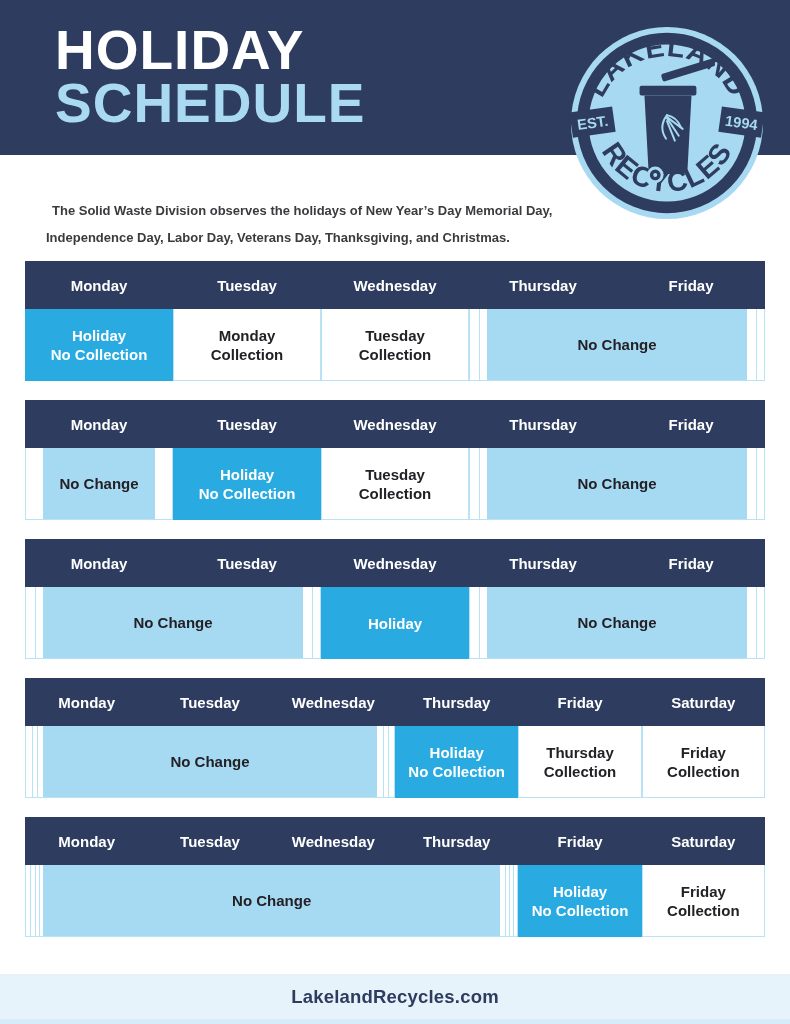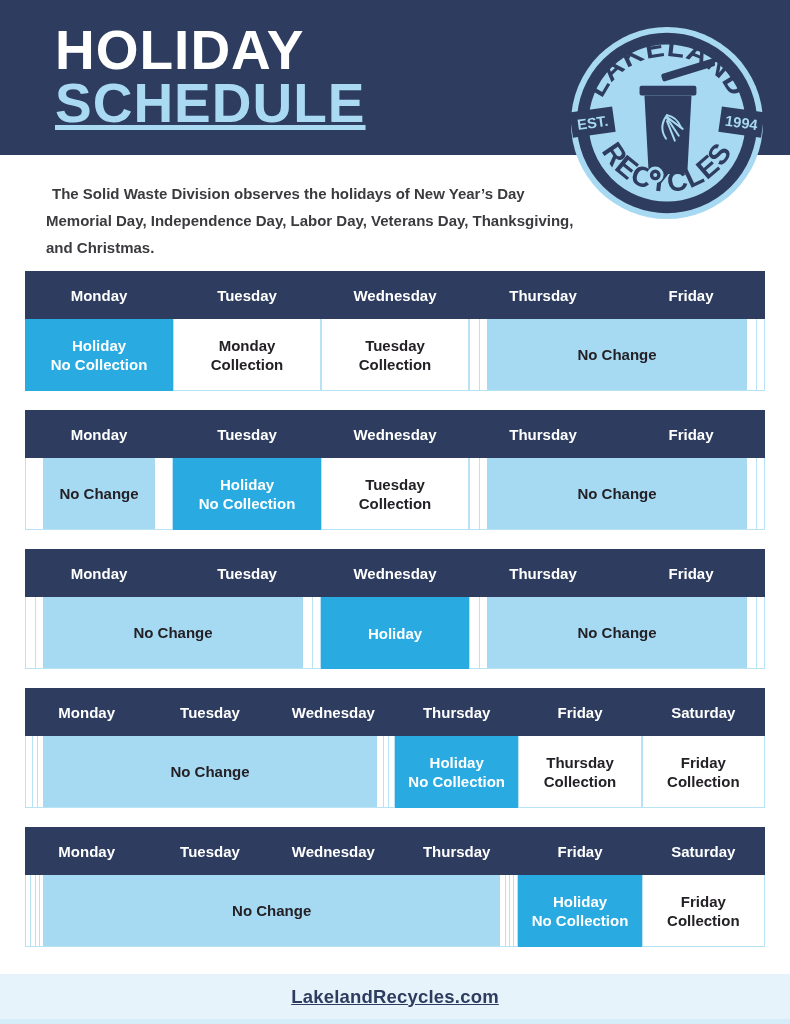--- a/index.html
+++ b/index.html
@@ -28,33 +28,33 @@
   .hero-title{
     position:absolute;
     left:55px;
     top:24px;
     font-weight:bold;
     font-size:55px;
     line-height:53px;
     letter-spacing:1px;
   }
   .hero-title .line1{color:#ffffff;display:block;}
-  .hero-title .line2{color:var(--titleblue);display:block;text-decoration:underline;}
+  .hero-title .line2{color:var(--titleblue);display:block;}
   .logo{
     position:absolute;
     top:25px;
     right:25px;
     width:196px;
     height:196px;
     z-index:5;
   }
   
   .intro{
-    margin:25px 190px 0 46px;
-    font-size:15px;
+    margin:42px 190px 0 46px;
+    font-size:13px;
     line-height:27px;
     font-weight:bold;
     color:#3b3a3e;
     text-indent:6px;
     max-width:545px;
   }
   
   .tables{padding-top:10px;}
   .schedule-table{
     margin:0 25px 19px 25px;
@@ -129,21 +129,20 @@
     border-bottom:5px solid #d6ecf8;
     display:flex;
     align-items:center;
     justify-content:center;
   }
   .footer-site{
     color:var(--navy);
     font-weight:bold;
     font-size:18.5px;
     letter-spacing:0.2px;
-    text-decoration:underline;
   }
 </style>
 </head>
 <body>
 
 <div class="hero">
   <h1 class="hero-title">
     <span class="line1">HOLIDAY</span>
     <span class="line2">SCHEDULE</span>
   </h1>

